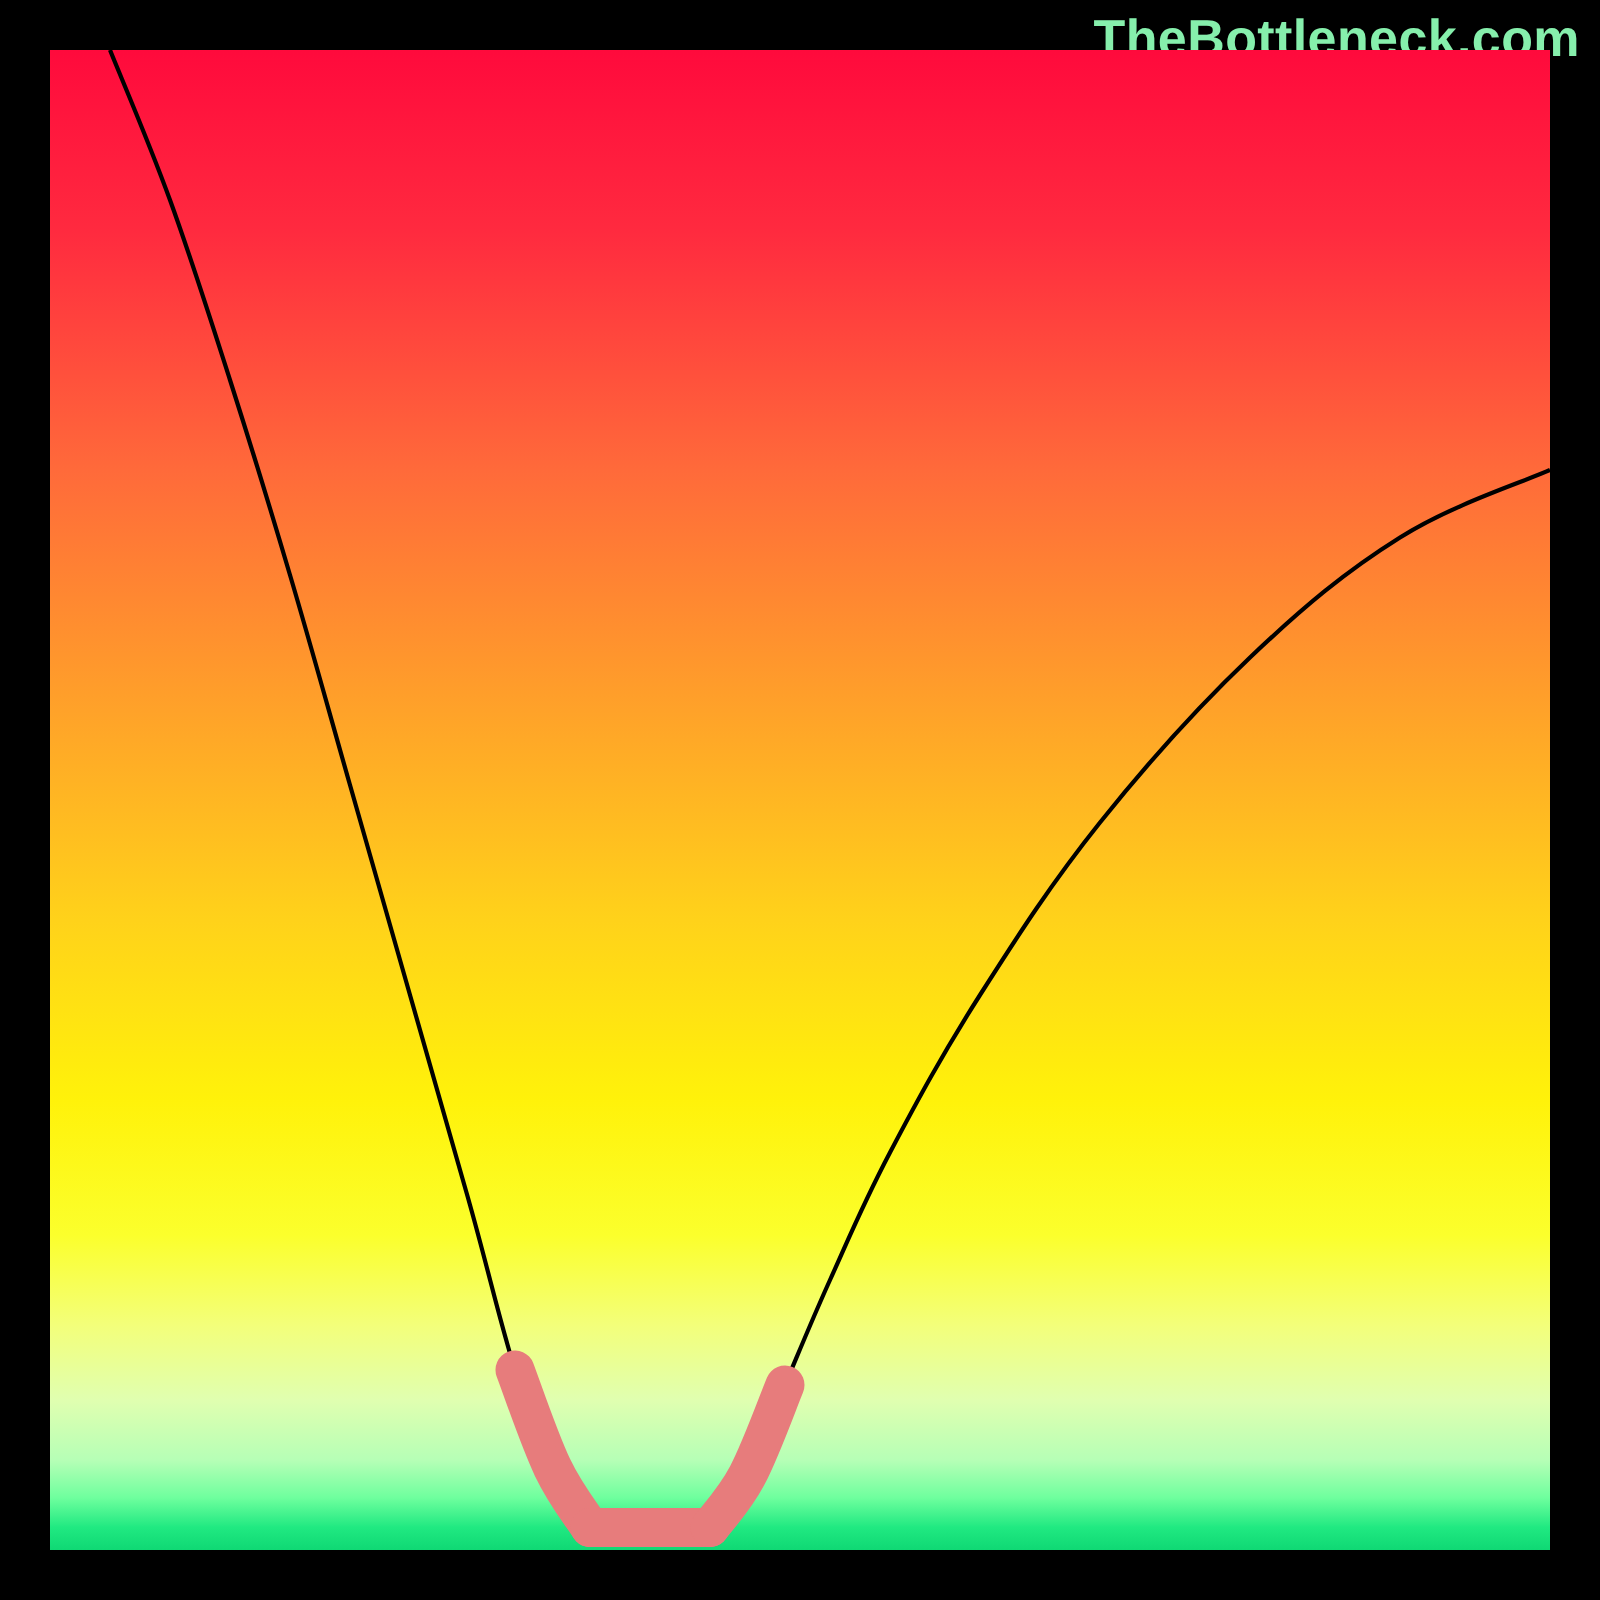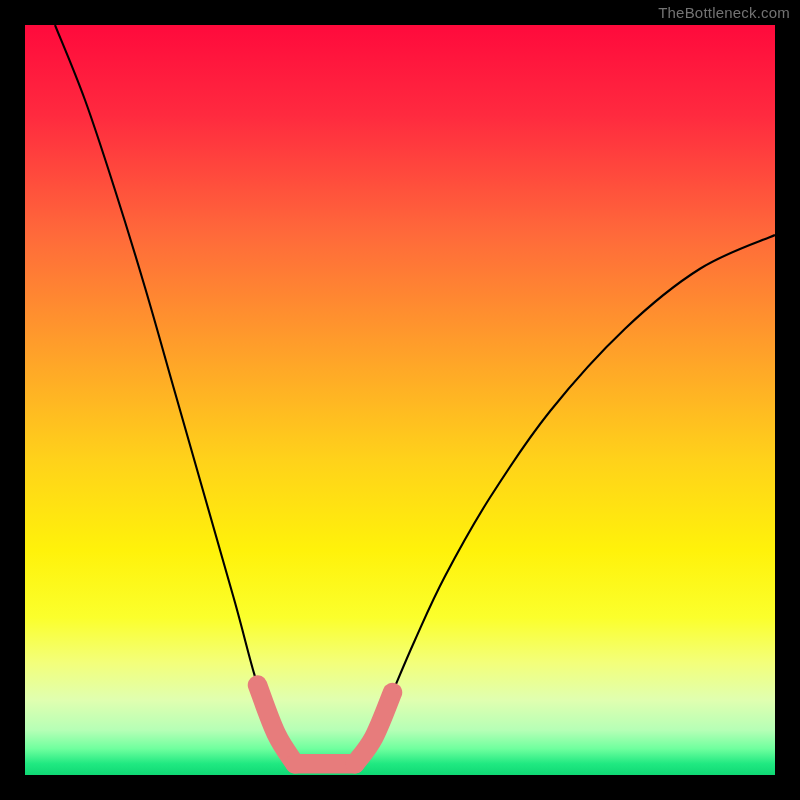--- a/index.html
+++ b/index.html
@@ -27,23 +27,23 @@
   }
   .gradient-bg {
     position: absolute;
     left: 0; top: 0;
     width: 100%; height: 100%;
   }
   .watermark {
     position: absolute;
     top: 4px;
     right: 10px;
-    font-size: 15px;
-    font-weight: 400;
-    color: #737373;
+    font-size: 26px;
+    font-weight: 700;
+    color: #86efac;
     letter-spacing: 0.2px;
   }
   svg.curve {
     position: absolute;
     left: 0; top: 0;
     width: 100%;
     height: 100%;
     overflow: visible;
   }
 </style>

